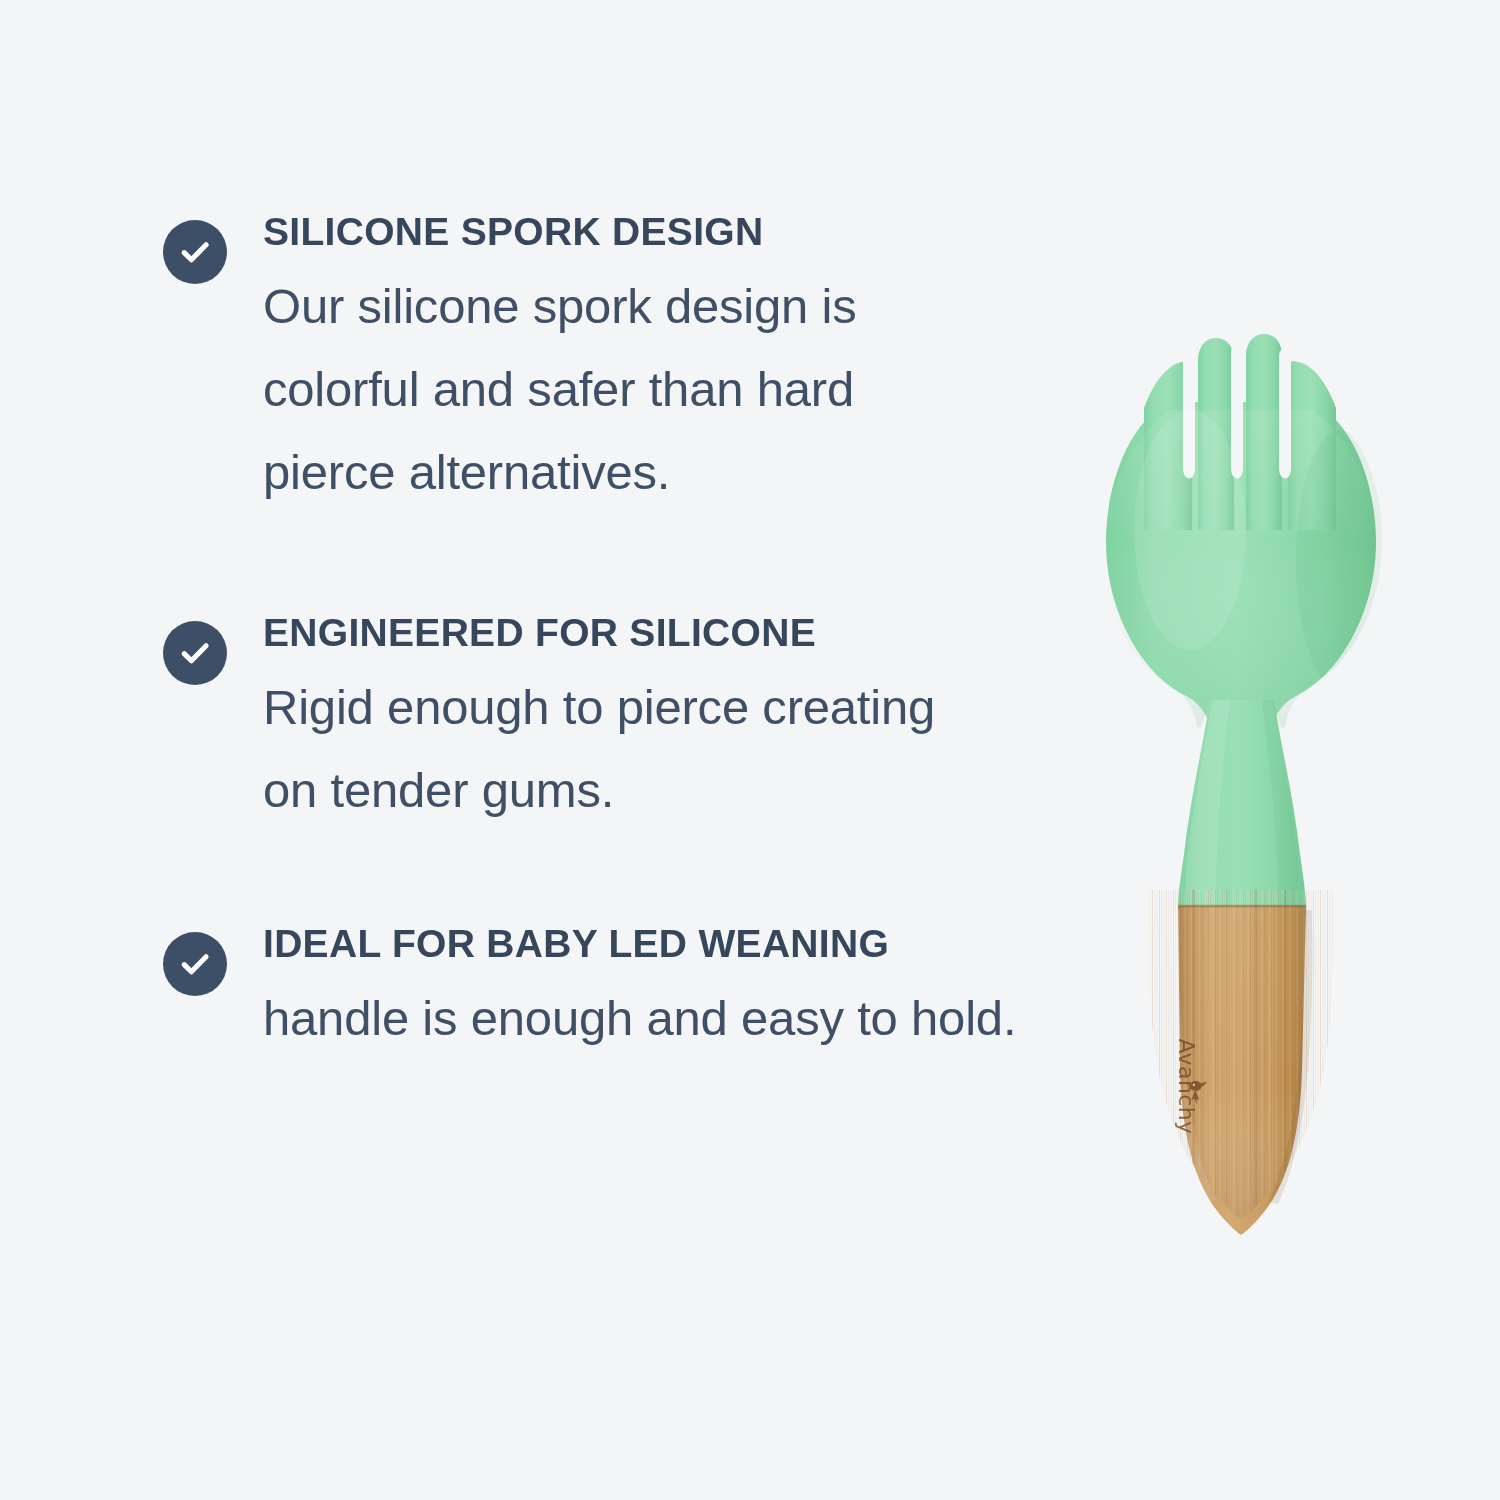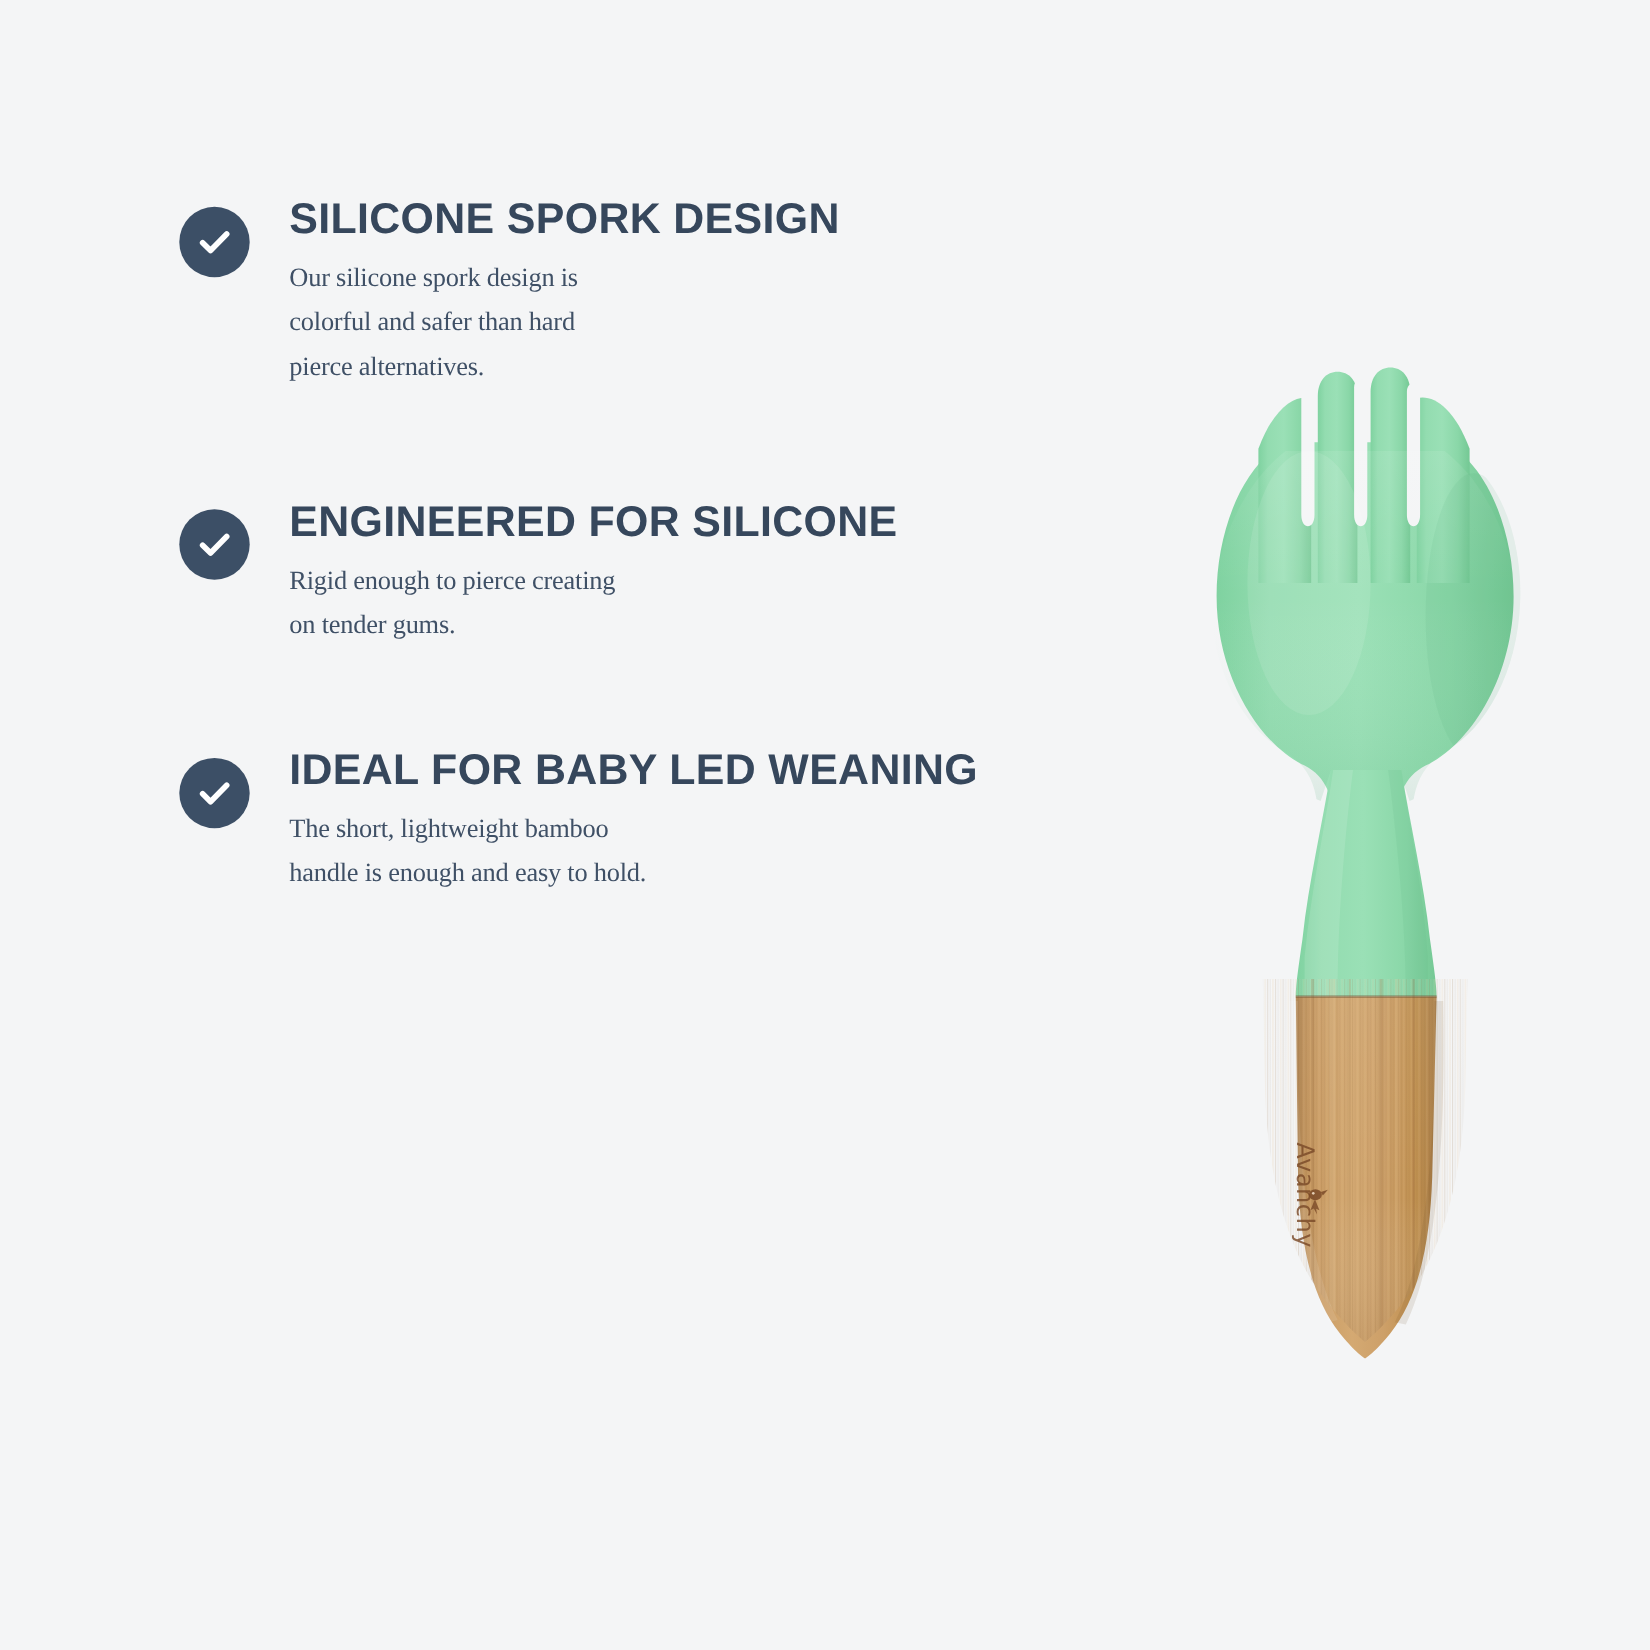--- a/index.html
+++ b/index.html
@@ -16,21 +16,21 @@
     position: relative;
     width: 1500px;
     height: 1500px;
     background: #f4f5f6;
   }
 
   
   .features {
     position: absolute;
     left: 163px;
-    top: 180px;
+    top: 212px;
     width: 870px;
   }
 
   .feature {
     position: relative;
     display: block;
     padding-left: 100px;
   }
 
   .feature-1 { margin-bottom: 100px; }
@@ -57,22 +57,22 @@
     font-size: 39px;
     font-weight: bold;
     letter-spacing: 0.3px;
     color: #36475c;
     line-height: 1.05;
     margin-bottom: 12px;
     white-space: nowrap;
   }
 
   .feature-body {
-    font-family: Liberation Serif, serif;
-    font-size: 24px;
+    font-family: Liberation Sans, sans-serif;
+    font-size: 49px;
     font-weight: 300;
     color: #3f5066;
     line-height: 1.69;
     letter-spacing: -0.2px;
   }
   .feature-body span { display: block; }
 
   
   .product {
     position: absolute;
@@ -152,21 +152,20 @@
 
 
     <div class="feature feature-4">
       <div class="check-badge">
         <svg viewBox="0 0 24 24" aria-hidden="true">
           <path d="M4.8 12.4 L9.6 17.2 L19.4 7.2" fill="none" stroke="#ffffff" stroke-width="3.4" stroke-linecap="round" stroke-linejoin="round"></path>
         </svg>
       </div>
       <div class="feature-title">IDEAL FOR BABY LED WEANING</div>
       <div class="feature-body">
-        <span>The short, lightweight bamboo</span>
         <span>handle is enough and easy to hold.</span>
       </div>
     </div>
 
   </div>
 
   <div class="product">
     <svg viewBox="0 0 400 1030" aria-hidden="true">
       <defs>
         <linearGradient id="siliconeShade" x1="0" y1="0" x2="1" y2="0">

